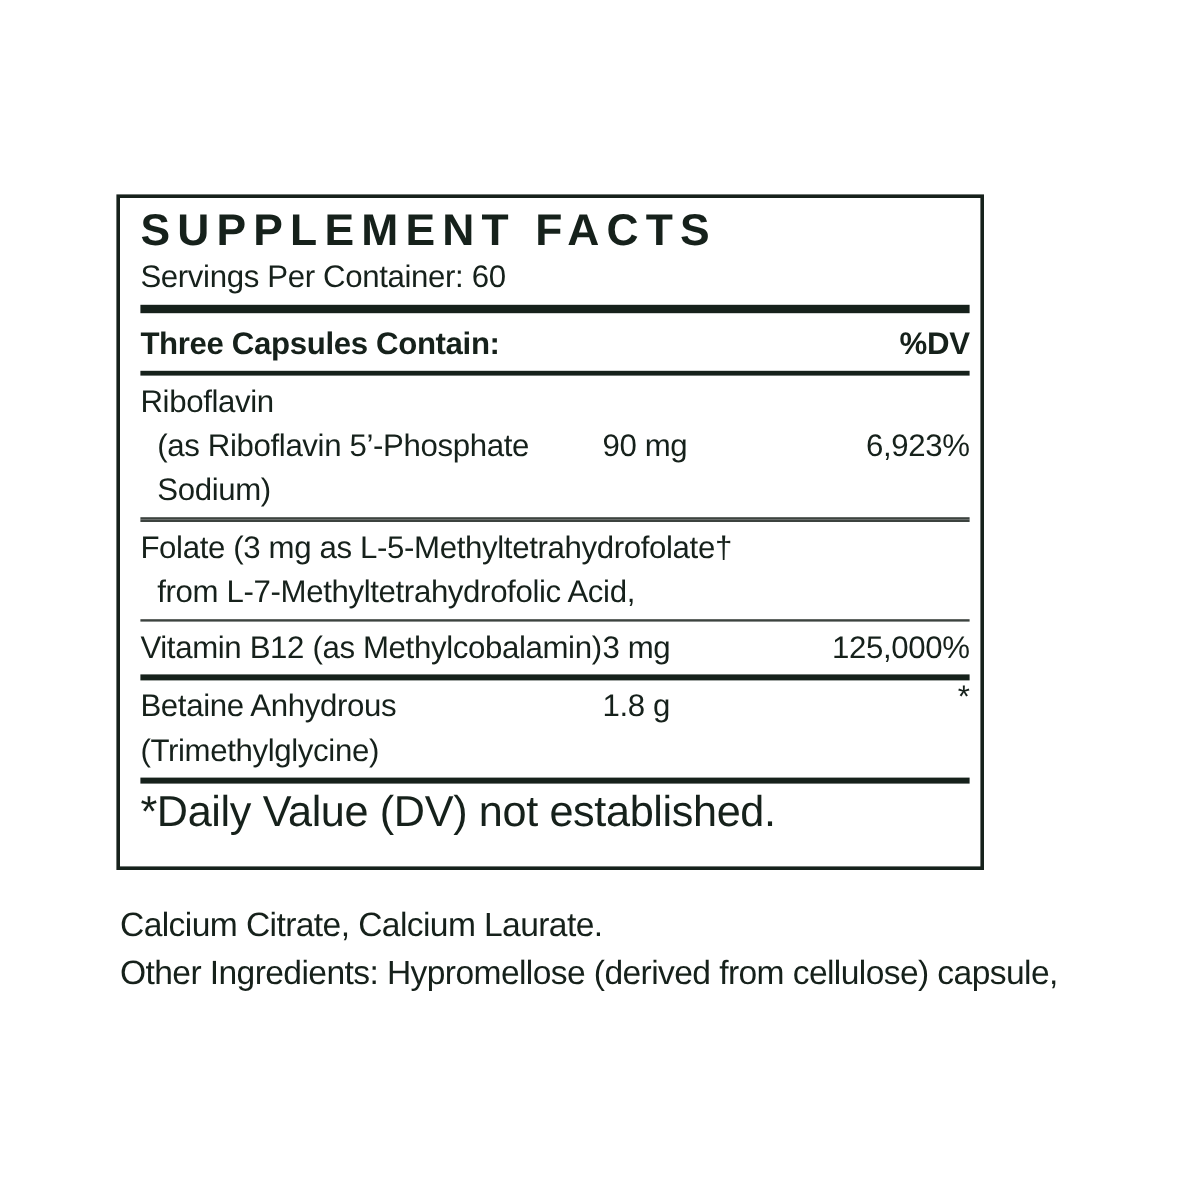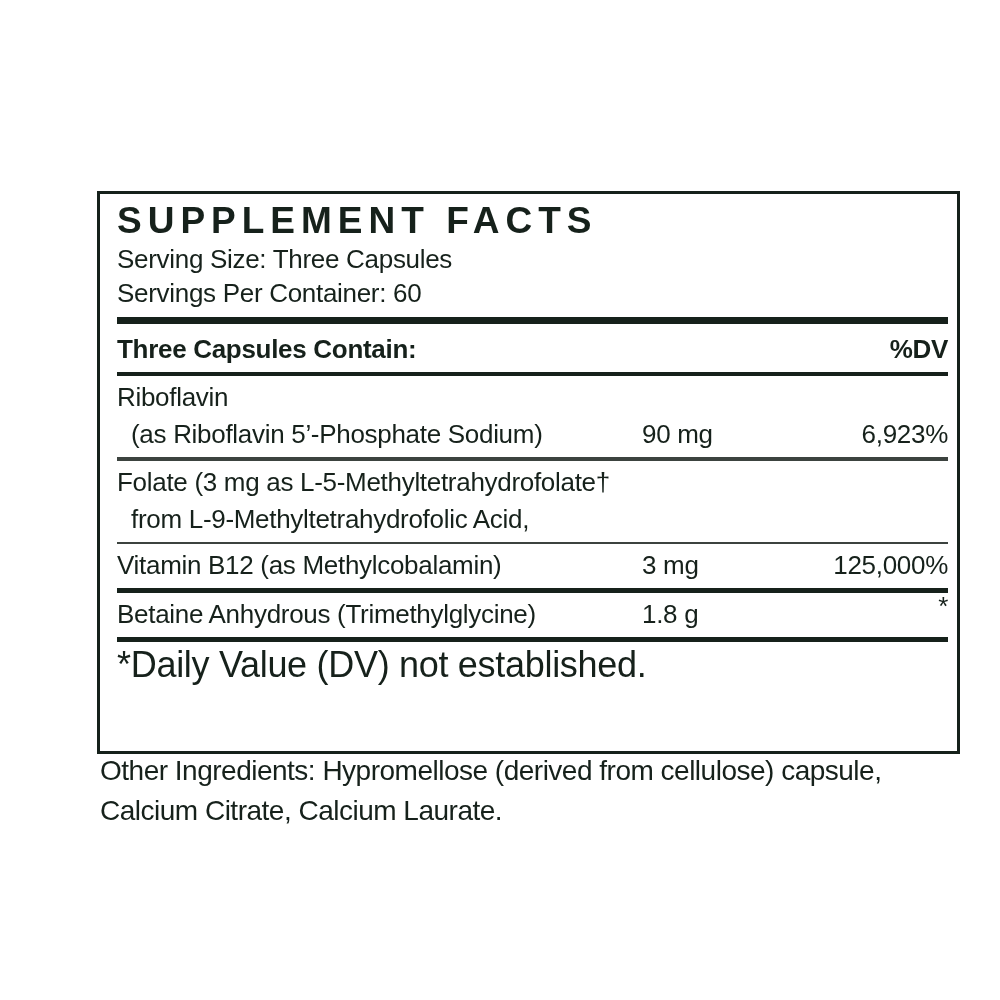--- a/index.html
+++ b/index.html
@@ -8,22 +8,22 @@
     width: 1000px;
     height: 1000px;
     background: #ffffff;
     font-family: "Liberation Sans", sans-serif;
     color: #16211b;
     -webkit-font-smoothing: antialiased;
   }
   .panel {
     position: absolute;
     left: 97px;
-    top: 191px;
-    width: 863px;
+    top: 162px;
+    width: 723px;
     height: 563px;
     border: 3px solid #16211b;
     box-sizing: border-box;
     padding: 6px 9px 16px 17px;
     background: #ffffff;
   }
   .title {
     font-weight: bold;
     font-size: 37px;
     letter-spacing: 6px;
@@ -107,21 +107,20 @@
     letter-spacing: -0.5px;
   }
 </style>
 </head>
 <body>
 
 <div class="panel">
 
   <div class="title">SUPPLEMENT FACTS</div>
 
-  <div class="serving-line">Serving Size: Three Capsules</div>
   <div class="serving-line">Servings Per Container: 60</div>
 
   <div class="bar-thick"></div>
 
   <div class="header-row">
     <span>Three Capsules Contain:</span>
     <span>%DV</span>
   </div>
 
   <div class="bar-med"></div>
@@ -135,21 +134,21 @@
     </div>
   </div>
 
   <div class="rule-thin"></div>
 
 
   <div class="rule-thin"></div>
 
   <div class="row">
     <div class="line">Folate (3 mg as L-5-Methyltetrahydrofolate†</div>
-    <div class="line indent">from L-9-Methyltetrahydrofolic Acid,</div>
+    <div class="line indent">from L-7-Methyltetrahydrofolic Acid,</div>
   </div>
 
   <div class="rule-thin"></div>
 
   <div class="row">
     <div class="line cols">
       <div class="nname">Vitamin B12 (as Methylcobalamin)</div>
       <div class="amt">3 mg</div>
       <div class="dv">125,000%</div>
     </div>
@@ -165,15 +164,15 @@
     </div>
   </div>
 
   <div class="bar-5"></div>
 
   <div class="footnote">*Daily Value (DV) not established.</div>
 
 </div>
 
 <div class="other-ingredients">
+  <div>Calcium Citrate, Calcium Laurate.</div>
   <div>Other Ingredients: Hypromellose (derived from cellulose) capsule,</div>
-  <div>Calcium Citrate, Calcium Laurate.</div>
 </div>
 
 </body></html>

